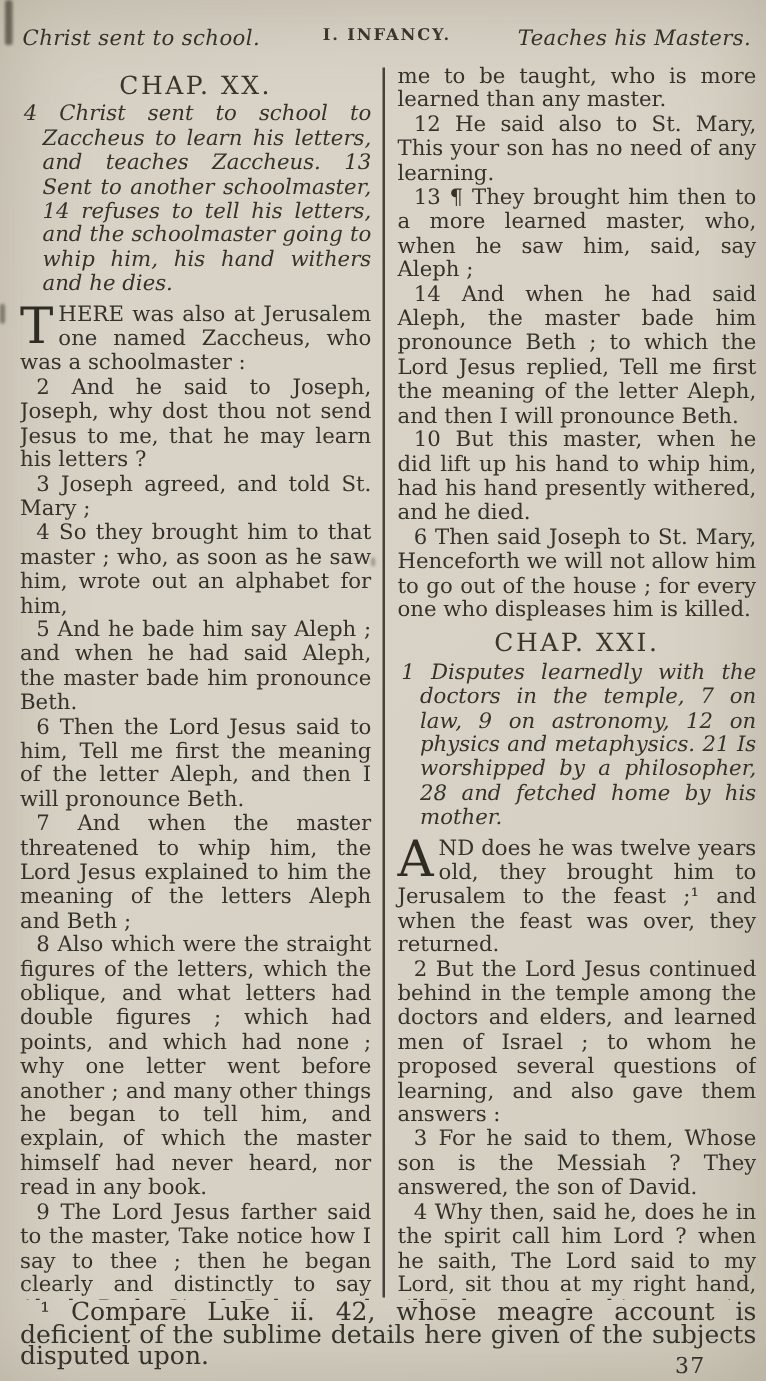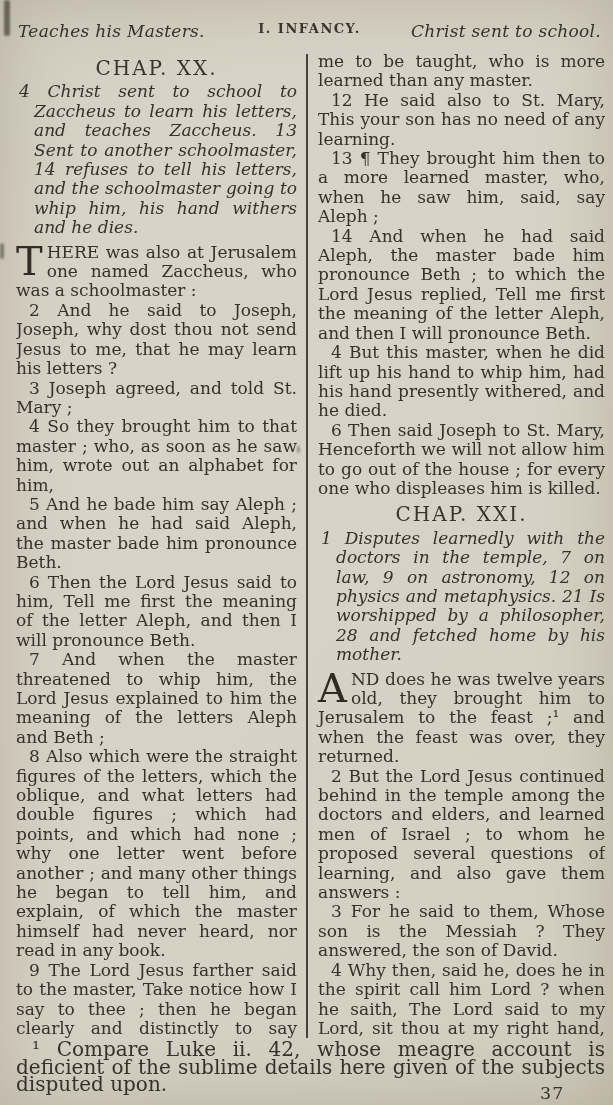--- a/index.html
+++ b/index.html
@@ -60,22 +60,22 @@
 <body>
 
 <div class="page">
 
   <div class="artifact a1"></div>
   <div class="artifact a2"></div>
   <div class="artifact a3"></div>
 
   <div class="running-head">
     <span class="book">I. INFANCY.</span>
+    <span class="side">Christ sent to school.</span>
     <span class="side">Teaches his Masters.</span>
-    <span class="side">Christ sent to school.</span>
   </div>
 
   <div class="columns">
 
     <div class="col left">
       <p class="chap">CHAP. XX.</p>
       <p class="summary">4 Christ sent to school to Zaccheus to learn his letters, and teaches Zaccheus. 13 Sent to another schoolmaster, 14 refuses to tell his letters, and the schoolmaster going to whip him, his hand withers and he dies.</p>
       <p class="opening"><span class="dropcap">T</span><span>HERE was also at Jerusalem one named Zaccheus, who was a schoolmaster :</span></p>
       <p class="verse">2 And he said to Joseph, Joseph, why dost thou not send Jesus to me, that he may learn his letters ?</p>
       <p class="verse">3 Joseph agreed, and told St. Mary ;</p>
@@ -88,21 +88,21 @@
 
     </div>
 
     <div class="divider"></div>
 
     <div class="col right">
       <p class="cont">me to be taught, who is more learned than any master.</p>
       <p class="verse">12 He said also to St. Mary, This your son has no need of any learning.</p>
       <p class="verse">13 ¶ They brought him then to a more learned master, who, when he saw him, said, say Aleph ;</p>
       <p class="verse">14 And when he had said Aleph, the master bade him pronounce Beth ; to which the Lord Jesus replied, Tell me first the meaning of the letter Aleph, and then I will pronounce Beth.</p>
-      <p class="verse">4 But this master, when he did lift up his hand to whip him, had his hand presently withered, and he died.</p>
+      <p class="verse">10 But this master, when he did lift up his hand to whip him, had his hand presently withered, and he died.</p>
       <p class="verse">6 Then said Joseph to St. Mary, Henceforth we will not allow him to go out of the house ; for every one who displeases him is killed.</p>
       <p class="chap">CHAP. XXI.</p>
       <p class="summary">1 Disputes learnedly with the doctors in the temple, 7 on law, 9 on astronomy, 12 on physics and metaphysics. 21 Is worshipped by a philosopher, 28 and fetched home by his mother.</p>
       <p class="opening"><span class="dropcap">A</span><span>ND does he was twelve years old, they brought him to Jerusalem to the feast ;¹ and when the feast was over, they returned.</span></p>
       <p class="verse">2 But the Lord Jesus continued behind in the temple among the doctors and elders, and learned men of Israel ; to whom he proposed several questions of learning, and also gave them answers :</p>
       <p class="verse">3 For he said to them, Whose son is the Messiah ? They answered, the son of David.</p>
       <p class="verse">4 Why then, said he, does he in the spirit call him Lord ? when he saith, The Lord said to my Lord, sit thou at my right hand, till I have made thine enemies thy footstool.</p>
 
     </div>
 

